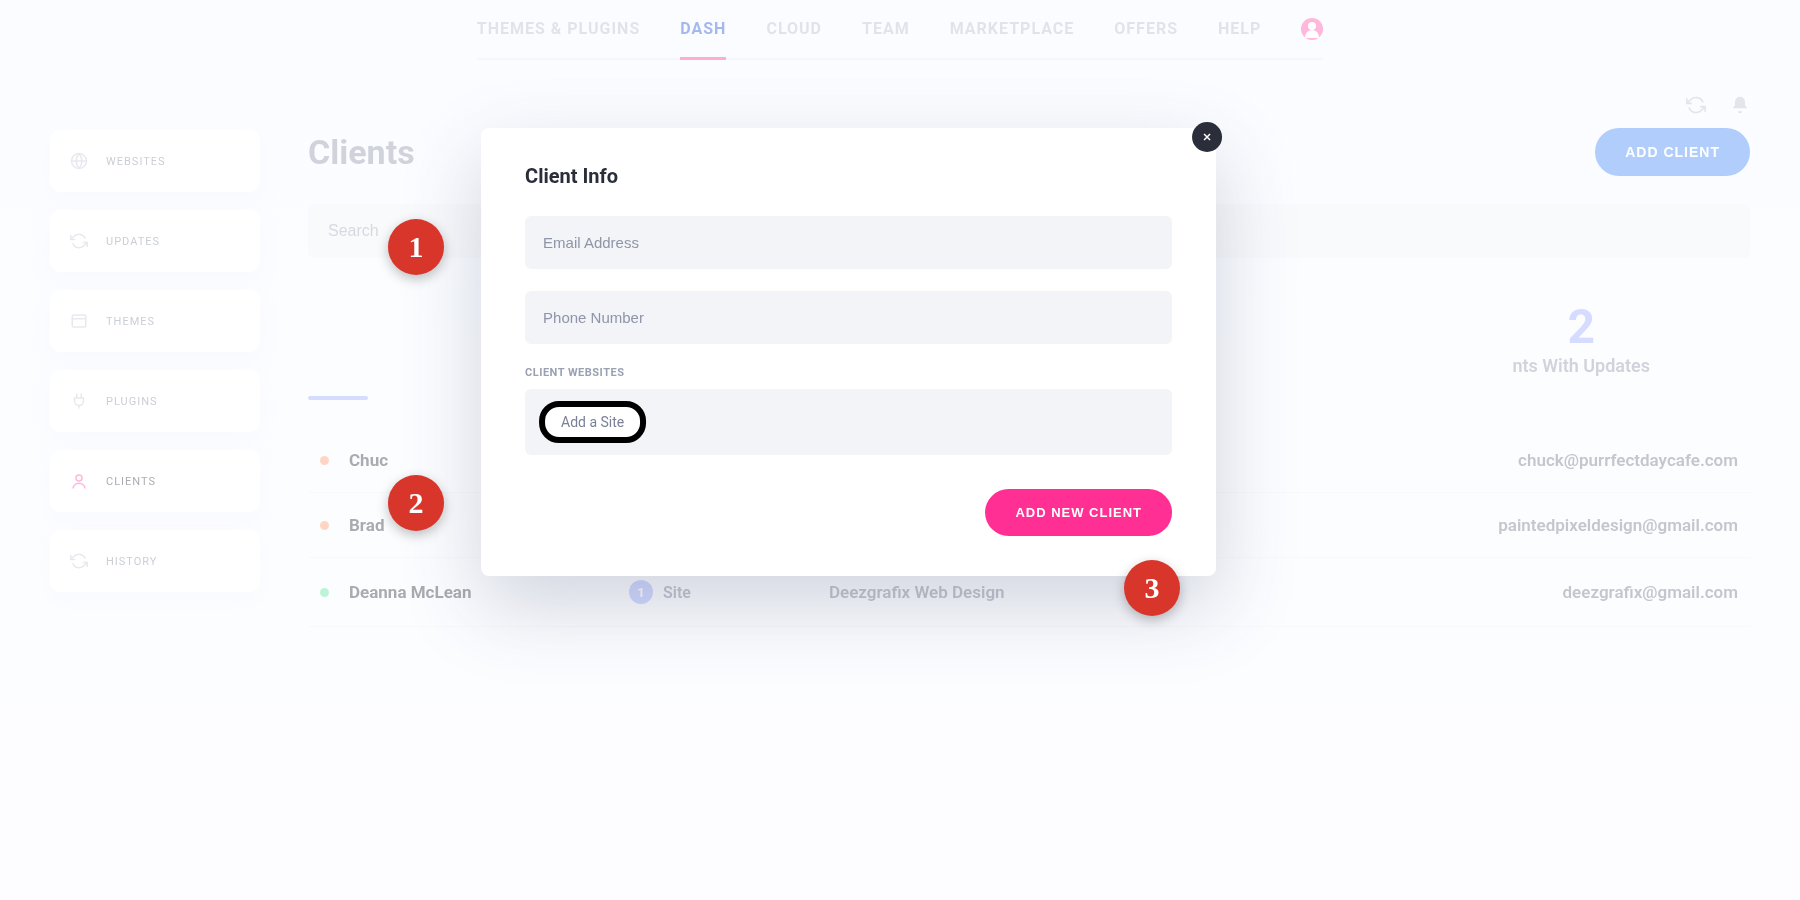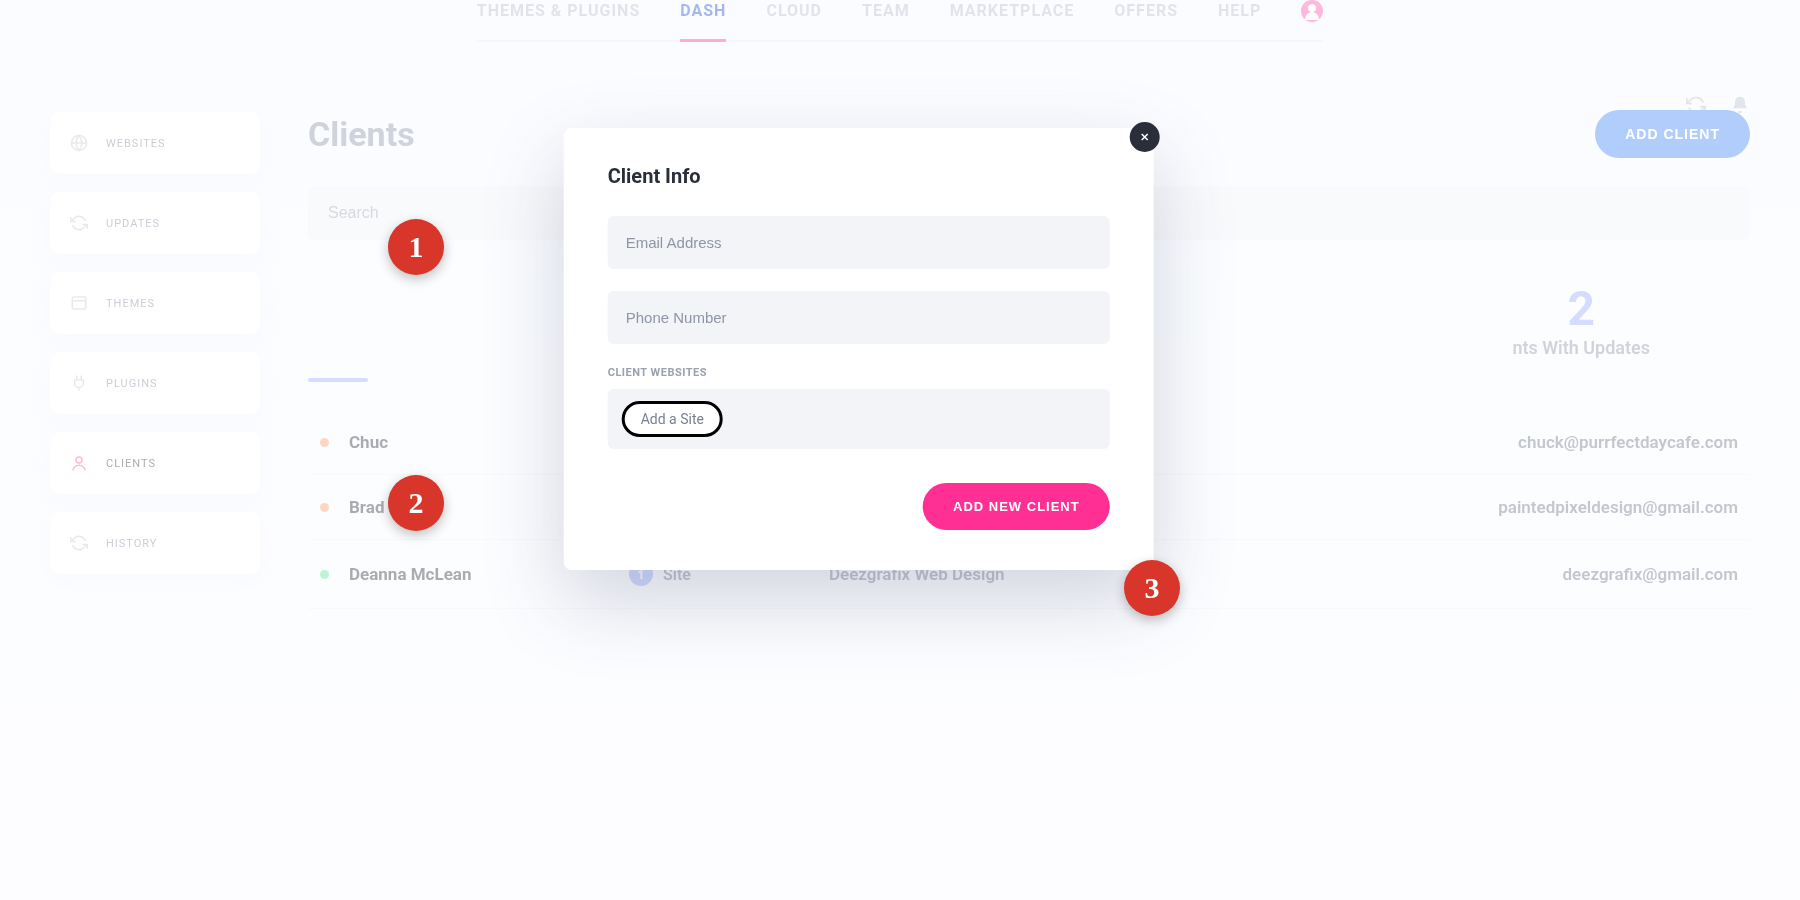--- a/index.html
+++ b/index.html
@@ -11,20 +11,21 @@
     overflow: hidden;
     position: relative;
     color: #2a2e3a;
   }
 
   
   .topnav {
     display: flex;
     justify-content: center;
     align-items: center;
+    padding-top: 18px;
     gap: 40px;
     position: relative;
   }
   .topnav-inner {
     display: flex;
     align-items: center;
     gap: 40px;
     border-bottom: 2px solid #e6e9f2;
     padding-bottom: 18px;
   }
@@ -187,39 +188,39 @@
   .overlay {
     position:absolute; inset:0; background:rgba(255,255,255,0.6);
   }
 
   
   .modal {
     position: absolute;
     top: 128px;
     left: 50%;
     transform: translateX(-57%);
-    width: 590px;
+    width: 735px;
     background: #fff;
     border-radius: 8px;
     box-shadow: 0 30px 80px rgba(60,70,110,0.22);
     padding: 36px 44px 40px;
   }
   .modal-title { font-size:20px; font-weight:700; color:#2a2e3a; margin-bottom:28px; }
   .form-row { display:flex; gap:24px; margin-bottom:22px; }
   .minput {
     flex:1; background:#f3f4f7; border:none; border-radius:6px;
     padding:18px 18px; font-size:15px; color:#333;
   }
   .minput::placeholder { color:#8e95a7; }
   .section-label { font-size:11px; font-weight:700; letter-spacing:0.5px; color:#9aa1b3; margin-bottom:10px; }
   .sites-box {
     background:#f3f4f7; border-radius:6px; padding:12px 14px;
   }
   .site-chip {
-    display:inline-block; background:#fff; border:3px solid #000000;
+    display:inline-block; background:#fff; border:6px solid #000000;
     border-radius:20px; padding:7px 16px; font-size:14px; color:#7a8096;
     cursor:pointer;
   }
   .modal-footer { display:flex; justify-content:flex-end; margin-top:34px; }
   .submit-btn {
     background:#ff2f93; color:#fff; border:none; border-radius:30px;
     padding:16px 30px; font-weight:700; letter-spacing:1px; font-size:13px;
     cursor:pointer;
   }
   .close-btn {

